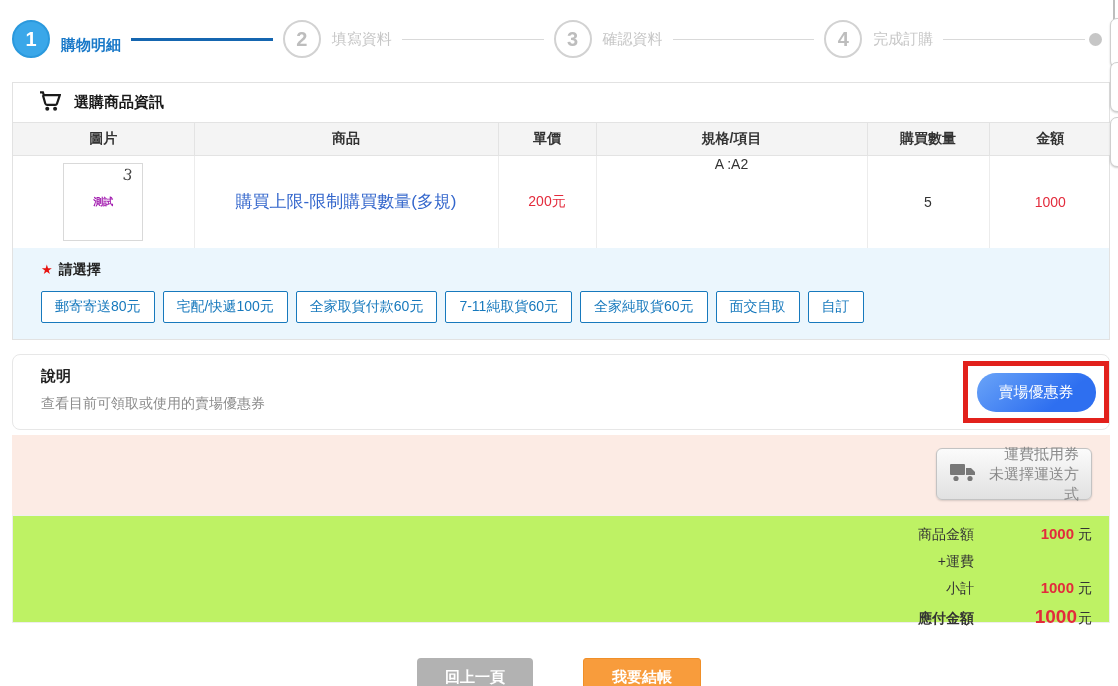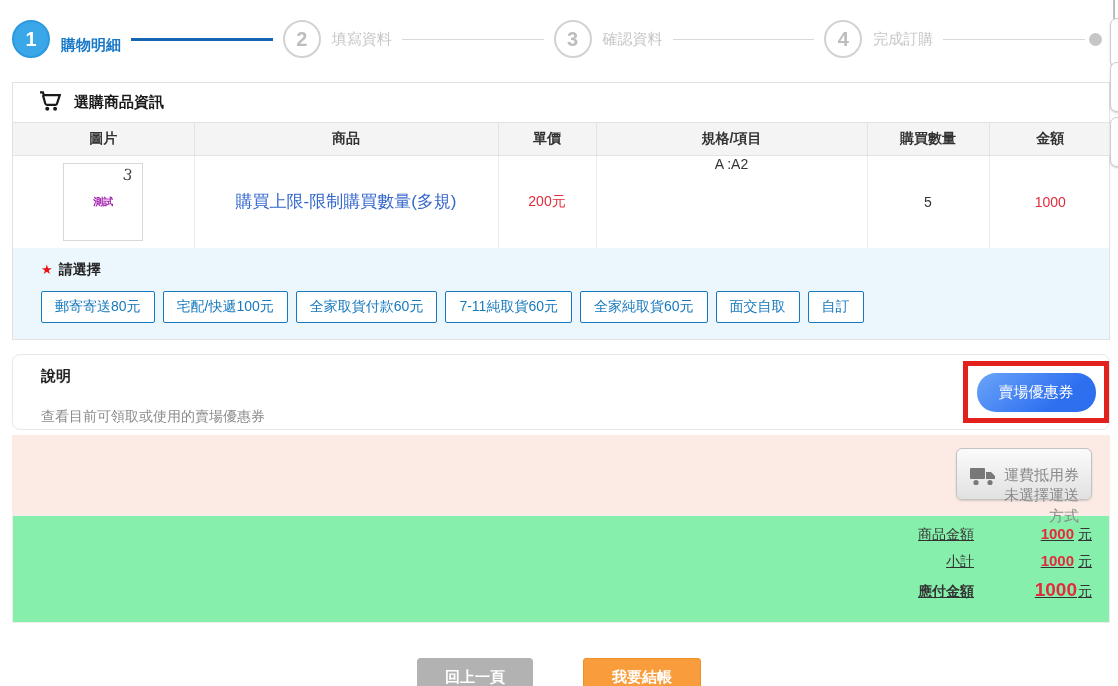--- a/index.html
+++ b/index.html
@@ -50,37 +50,37 @@
   .req-star { color:#e8120e; margin-right:6px; font-size:13px; }
   .ship-options { margin-top:12px; display:flex; gap:8px; }
   .ship-btn { background:#fff; border:1px solid #1779bd; color:#1779bd; font-size:14px;
               padding:6px 13px; border-radius:2px; cursor:pointer; white-space:nowrap;
               font-family:inherit; }
 
   
   .note-box { position:relative; margin:14px 8px 0 12px; height:76px; border:1px solid #e7e7e7; border-radius:8px;
               background:#fff; padding:12px 13px 0 28px; }
   .note-title { font-size:15px; font-weight:bold; color:#222; }
-  .note-desc { margin-top:22px; font-size:14px; color:#8b8b8b; }
+  .note-desc { margin-top:9px; font-size:14px; color:#8b8b8b; }
   .annotation-box { position:absolute; top:6px; right:0; width:146px; height:62px;
                     border:5px solid #e2211c; display:flex; align-items:center; justify-content:center; background:#fff; }
   .coupon-btn { border:none; border-radius:19px; padding:10px 22px; color:#fff; font-size:15px; cursor:pointer;
                 background:linear-gradient(140deg,#6aa4f8 0%,#2e6ff0 70%); font-family:inherit; }
 
   
   .notice-band { position:relative; margin:5px 8px 0 12px; height:80px; background:#fcebe4; }
-  .freight-btn { position:absolute; top:13px; right:18px; width:136px; height:52px;
+  .freight-btn { position:absolute; top:13px; right:18px; width:156px; height:52px;
                  background:linear-gradient(#fbfbfb,#e1e1e1); border:1px solid #c3c3c3; border-radius:6px;
-                 box-shadow:0 1px 2px rgba(0,0,0,.15); display:flex; padding:16px 12px; cursor:pointer; }
+                 box-shadow:0 1px 2px rgba(0,0,0,.15); display:flex; align-items:center; padding:16px 12px; cursor:pointer; }
   .freight-icon { flex:0 0 auto; }
   .freight-text { margin-left:auto; text-align:right; font-size:15px; color:#8a8a8a; line-height:1.35; font-family:inherit; }
 
   
-  .summary-band { margin:0 8px 0 12px; height:108px; background:#86efac; border:1px solid #ededed; border-top:1px solid #efefef;
-                  padding:9px 17px 0 0;text-decoration:underline; }
+  .summary-band { margin:0 8px 0 12px; height:108px; background:#bef264; border:1px solid #ededed; border-top:1px solid #efefef;
+                  padding:9px 17px 0 0; }
   .sum-row { display:flex; justify-content:flex-end; align-items:baseline; height:27px; }
   .sum-label { font-size:14px; color:#333; font-weight:500; text-align:right; }
   .sum-value { width:118px; text-align:right; }
   .sum-num { color:#e32b3c; font-size:15px; font-weight:bold; }
   .sum-unit { color:#333; font-size:14px; margin-left:4px; }
   .sum-row.emphasis .sum-label { font-weight:bold; }
   .sum-row.emphasis .sum-num { font-size:19px; }
   .sum-row.emphasis .sum-unit { margin-left:1px; }
 
   
@@ -216,20 +216,26 @@
   </div>
 
   <div class="summary-band">
     <div class="sum-row">
       <span class="sum-label">商品金額</span>
       <span class="sum-value">
         <span class="sum-num">1000</span><span class="sum-unit">元</span>
       </span>
     </div>
     <div class="sum-row">
+      <span class="sum-label">+運費</span>
+      <span class="sum-value">
+        <span class="sum-num"></span><span class="sum-unit"></span>
+      </span>
+    </div>
+    <div class="sum-row">
       <span class="sum-label">小計</span>
       <span class="sum-value">
         <span class="sum-num">1000</span><span class="sum-unit">元</span>
       </span>
     </div>
     <div class="sum-row emphasis">
       <span class="sum-label">應付金額</span>
       <span class="sum-value">
         <span class="sum-num">1000</span><span class="sum-unit">元</span>
       </span>

